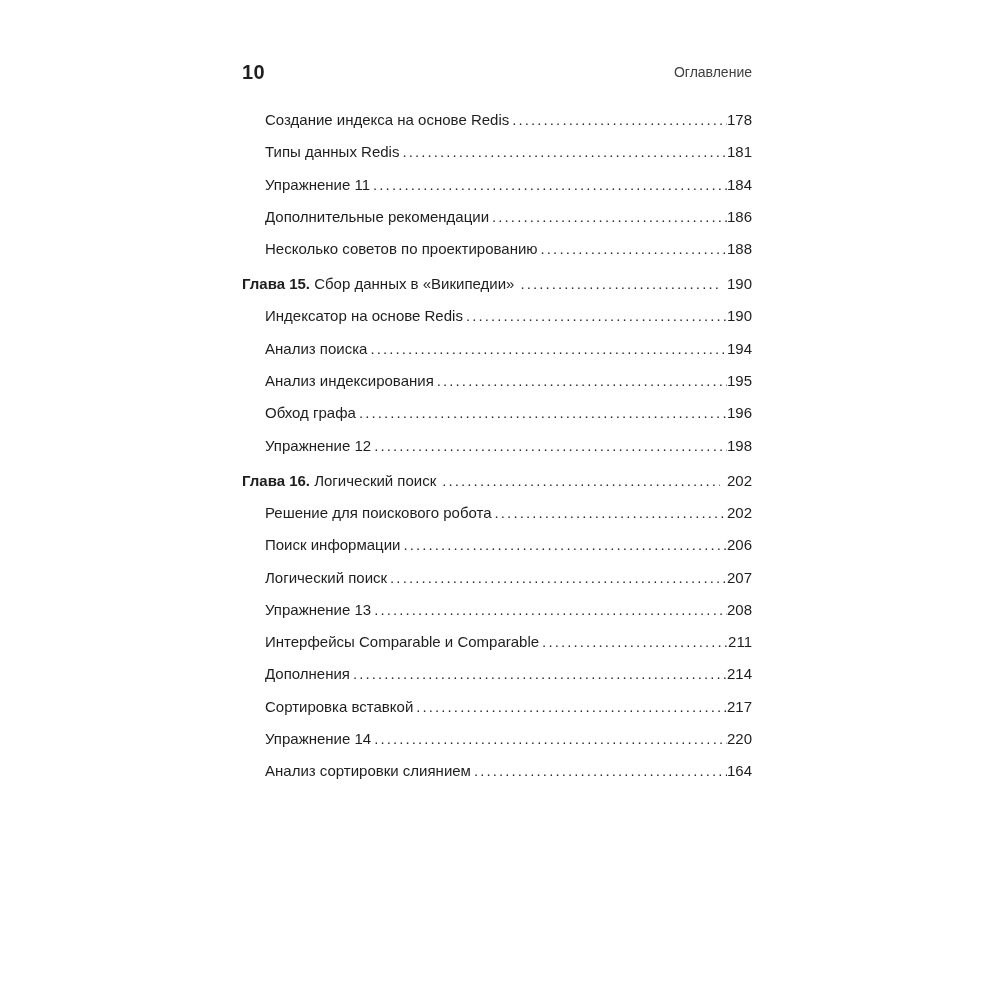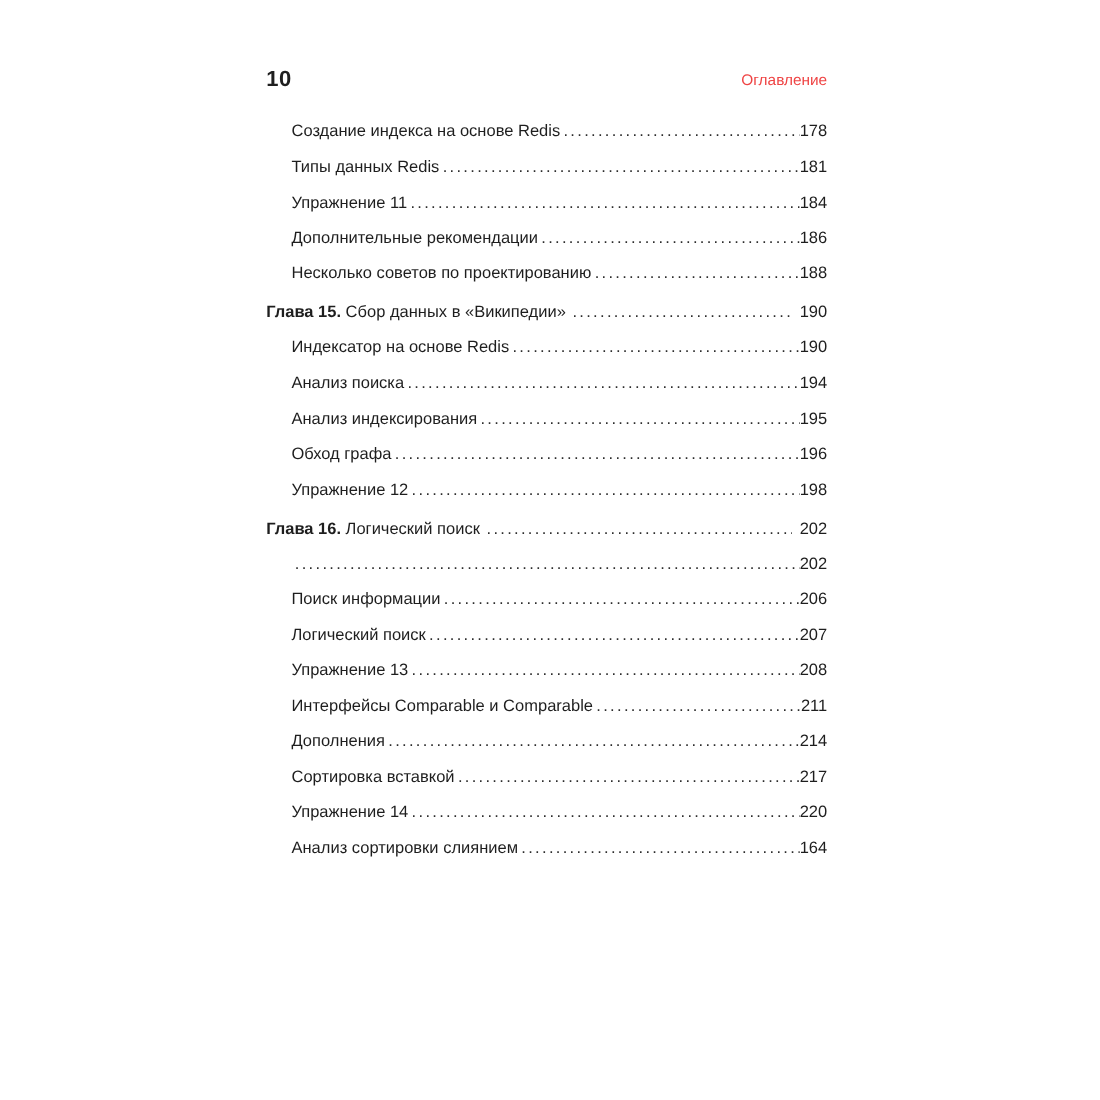--- a/index.html
+++ b/index.html
@@ -29,21 +29,21 @@
   .folio {
     font-weight: 700;
     font-size: 20px;
     line-height: 24px;
     color: #1f1f1f;
     letter-spacing: 0.5px;
   }
   .running-head {
     font-size: 14px;
     line-height: 24px;
-    color: #ef4444;
+    color: #404040;
   }
   .toc {
     margin-top: 26px;
   }
   .toc-row {
     display: flex;
     align-items: stretch;
     height: 20px;
     margin-bottom: 12.3px;
     font-size: 15px;
@@ -158,20 +158,21 @@
     <span class="page-num">198</span>
   </div>
         <div class="toc-row chapter">
     <span class="chapter-label">Глава 16.&nbsp;</span>
     <span class="entry-title">Логический поиск</span>
     <span class="dots"></span>
     <span class="page-num">202</span>
   </div>
         <div class="toc-row sub">
 
+    <span class="entry-title">Решение для поискового робота</span>
     <span class="dots"></span>
     <span class="page-num">202</span>
   </div>
         <div class="toc-row sub">
 
     <span class="entry-title">Поиск информации</span>
     <span class="dots"></span>
     <span class="page-num">206</span>
   </div>
         <div class="toc-row sub">

